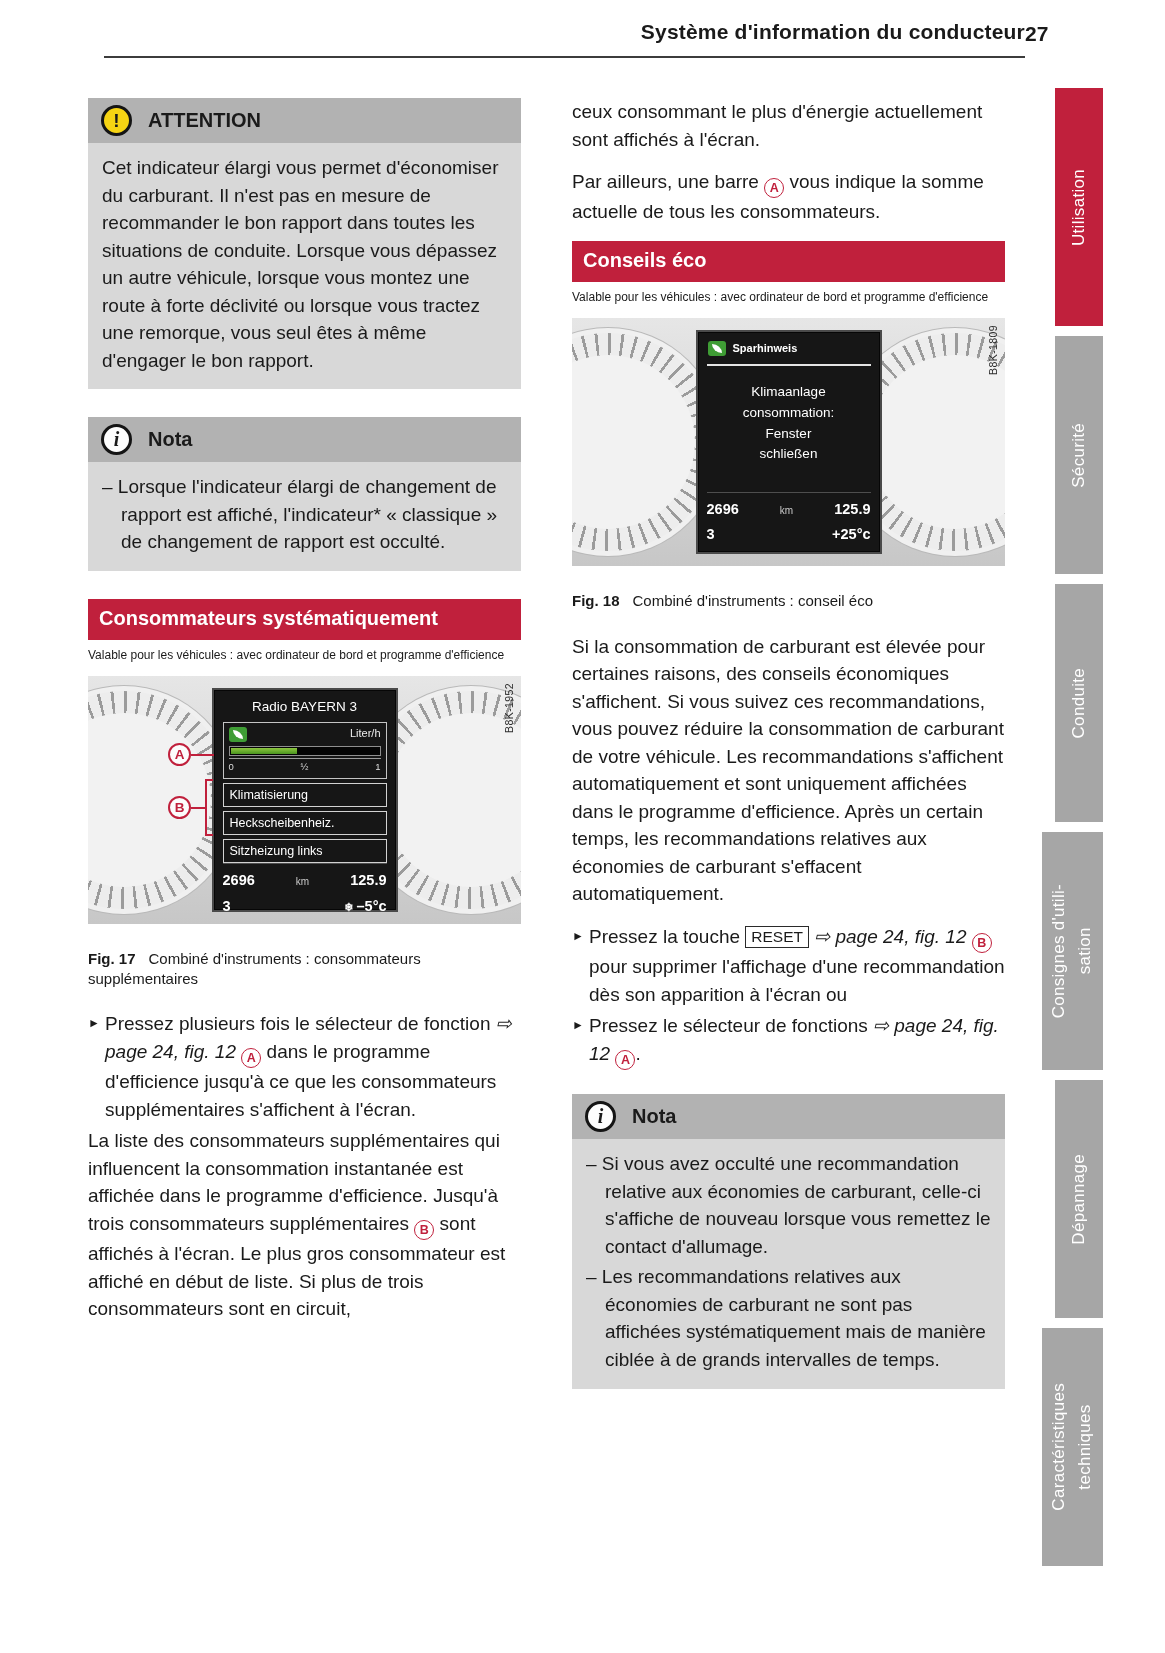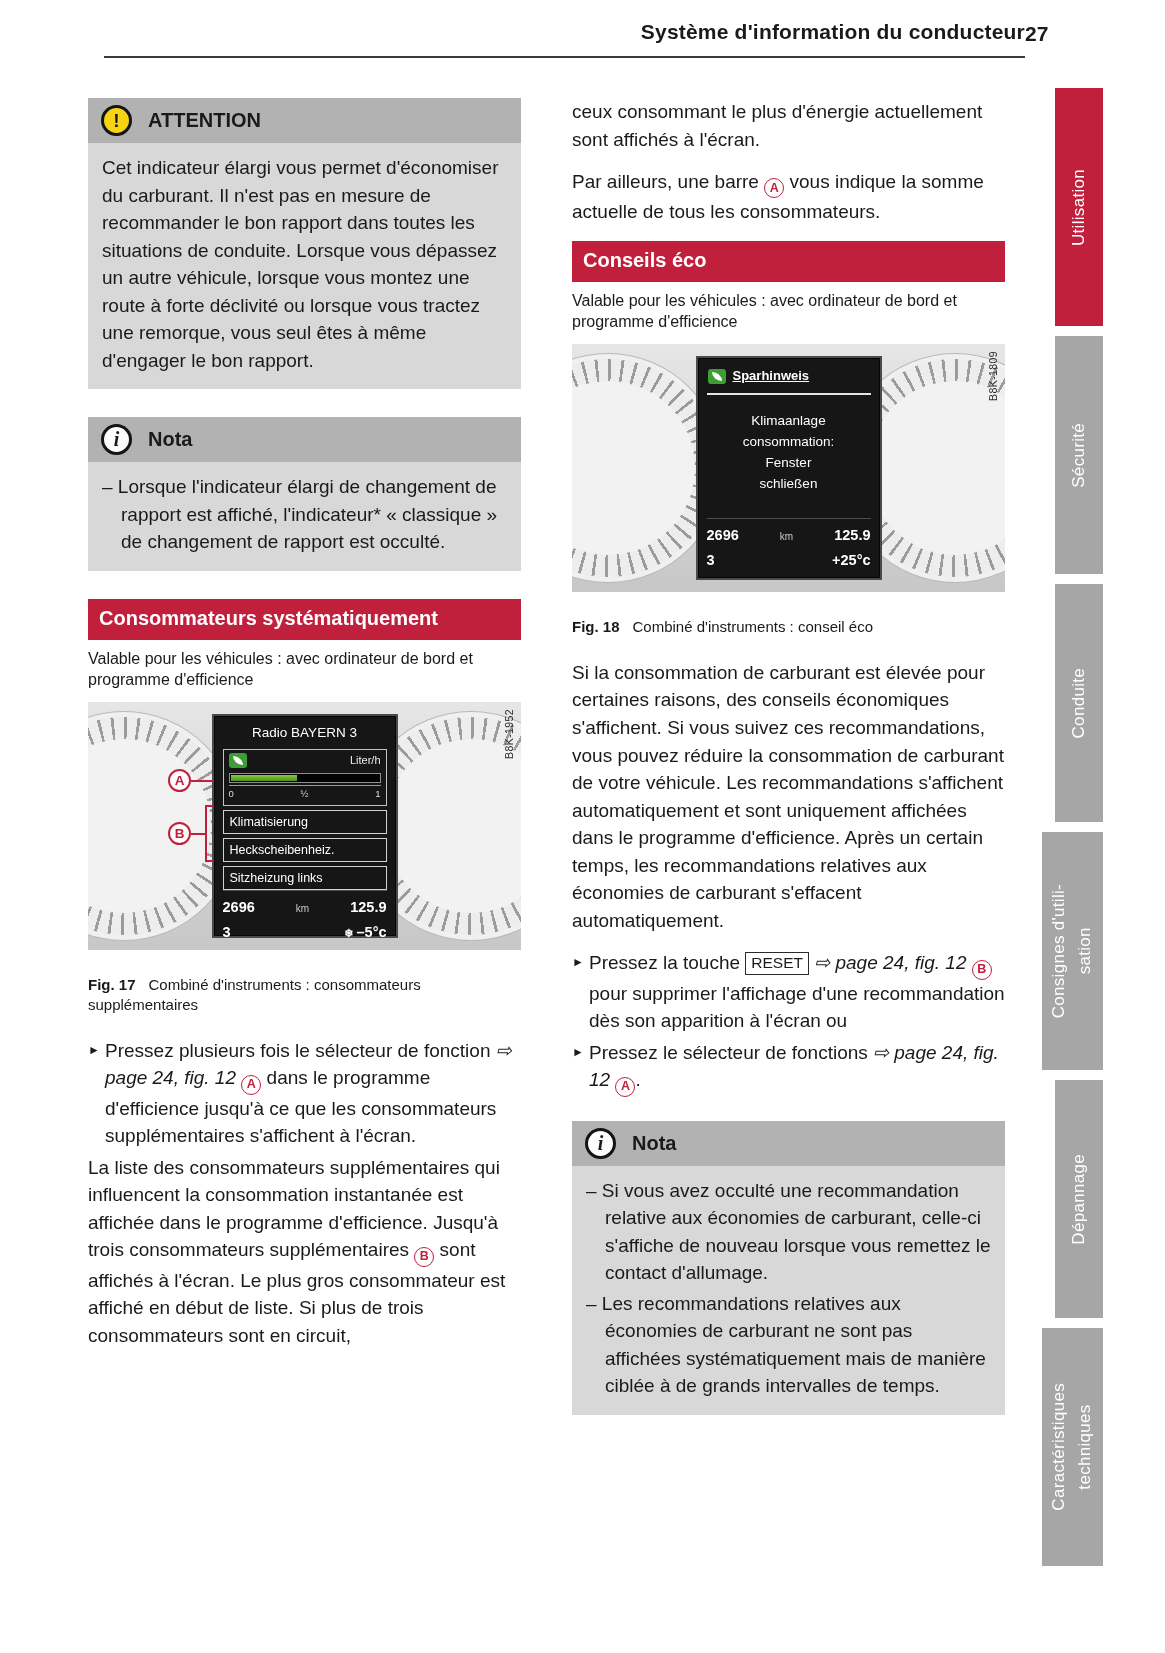--- a/index.html
+++ b/index.html
@@ -22,21 +22,21 @@
   .notice-title { font-weight: bold; font-size: 20px; }
   .icon-round { width: 31px; height: 31px; border-radius: 50%; border: 3px solid #141414; display: flex; align-items: center; justify-content: center; font-size: 19px; font-weight: bold; flex: 0 0 auto; }
   .icon-warn { background: #f6d413; }
   .icon-info { background: #fdfdfd; font-family: "Liberation Serif", serif; font-style: italic; font-size: 20px; }
   .notice-body { background: #d8d8d8; padding: 11px 14px 15px; }
   .notice-body p:last-child { margin-bottom: 0; }
   .hang { padding-left: 19px; text-indent: -19px; margin-bottom: 3px; }
 
   
   .sec-head { background: #c0203c; color: #fff; font-weight: bold; font-size: 20px; padding: 5px 11px 7px; margin-bottom: 8px; }
-  .avail { font-size: 16px; line-height: 1.32; margin-bottom: 12px; }
+  .avail { font-size: 12px; line-height: 1.32; margin-bottom: 12px; }
 
   
   .fig { margin-bottom: 22px; }
   .cluster { position: relative; width: 433px; height: 248px; background: linear-gradient(180deg, #e6e6e6, #c7c7c7); overflow: hidden; }
   .gauge { position: absolute; width: 228px; height: 228px; border-radius: 50%; background: #f0f0f0; box-shadow: 0 0 0 1px #b9b9b9; }
   .gauge::before { content: ""; position: absolute; inset: 5px; border-radius: 50%; background: repeating-conic-gradient(#9b9b9b 0deg 1.6deg, #ededed 1.6deg 7.2deg); }
   .gauge::after { content: ""; position: absolute; inset: 27px; border-radius: 50%; background: #f2f2f2; }
   .g-left { left: -78px; top: 10px; }
   .g-right { right: -64px; top: 10px; }
   .fis { position: absolute; left: 50%; transform: translateX(-50%); top: 14px; width: 182px; height: 220px; background: #161616; border: 1px solid #060606; box-shadow: 0 0 0 2px #4a4a4a; padding: 6px 8px; color: #fff; display: flex; flex-direction: column; }
@@ -50,21 +50,21 @@
   .eco-fill { position: absolute; left: 1px; top: 1px; bottom: 1px; width: 44%; background: linear-gradient(180deg, #8cc63f, #4a941f); display: block; }
   .eco-scale { display: flex; justify-content: space-between; font-size: 9.5px; color: #ddd; margin-top: 2px; border-top: 1px solid #9a9a9a; padding-top: 1px; }
   .consumer { border: 1px solid #d2d2d2; margin-top: 4px; padding: 2px 6px; font-size: 12.5px; white-space: nowrap; }
   .fis-status { margin-top: auto; border-top: 1px solid #4e4e4e; padding-top: 6px; }
   .status-row { display: flex; justify-content: space-between; align-items: baseline; font-size: 14.5px; font-weight: bold; }
   .status-row + .status-row { margin-top: 4px; }
   .s-unit { font-size: 10px; color: #c9c9c9; font-weight: normal; }
   .temp { display: inline-flex; gap: 3px; align-items: baseline; }
   .snow { font-size: 11px; }
   .fis-head { display: flex; align-items: center; gap: 7px; border-bottom: 2px solid #e4e4e4; padding: 2px 1px 7px; }
-  .fis-head-title { font-size: 13px; font-weight: bold; text-decoration: underline; }
+  .fis-head-title { font-size: 11px; font-weight: bold; }
   .fis-msg { text-align: center; font-size: 13.5px; line-height: 1.55; margin-top: 16px; }
   .fis-msg span { display: block; }
   .fig-code { position: absolute; top: 7px; right: 4px; writing-mode: vertical-rl; transform: rotate(180deg); font-size: 10.5px; color: #2c2c2c; letter-spacing: 0.4px; }
   .marker-badge { position: absolute; width: 23px; height: 23px; border: 2px solid #c0203c; border-radius: 50%; color: #c0203c; background: rgba(255,255,255,0.75); display: flex; align-items: center; justify-content: center; font-size: 13.5px; font-weight: bold; }
   .pos-a { left: 80px; top: 67px; }
   .pos-b { left: 80px; top: 120px; }
   .callout-line-a { position: absolute; left: 103px; top: 78px; width: 23px; height: 0; border-top: 2px solid #c0203c; }
   .callout-line-b { position: absolute; left: 103px; top: 131px; width: 14px; height: 0; border-top: 2px solid #c0203c; }
   .callout-bracket-b { position: absolute; left: 117px; top: 103px; width: 8px; height: 57px; border: 2px solid #c0203c; border-right: none; }
   .fig-cap { font-size: 15px; line-height: 1.32; margin-top: 25px; }

